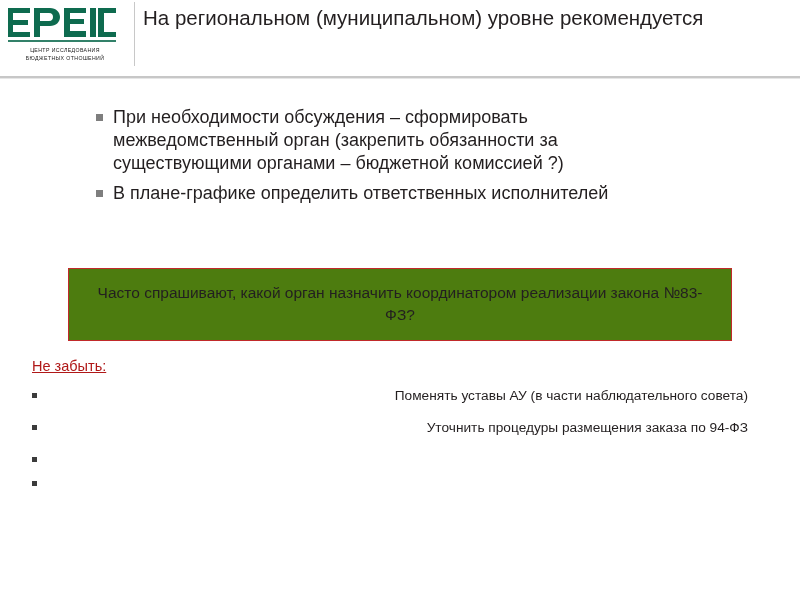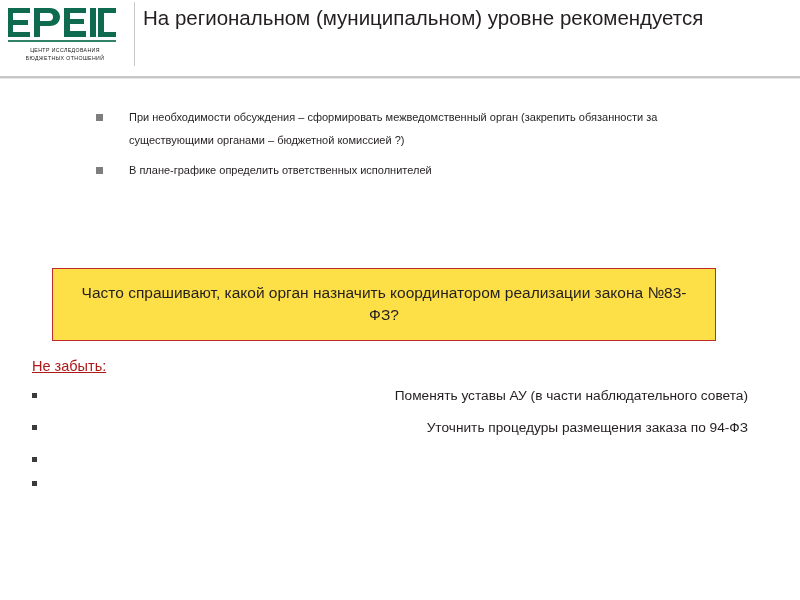--- a/index.html
+++ b/index.html
@@ -107,35 +107,34 @@
   .bullet-sq {
     width: 7px;
     height: 7px;
     background: #7e7e7e;
     margin-top: 8px;
     margin-right: 10px;
     flex: 0 0 auto;
   }
 
   .bullet-text {
-    font-size: 11px;
+    font-size: 18px;
     line-height: 23px;
     color: #231f20;
     font-family: "Liberation Sans", sans-serif;
-    margin-left: 16px;
   }
 
   
   .callout {
     position: absolute;
-    left: 52px;
+    left: 68px;
     top: 268px;
     width: 664px;
     box-sizing: border-box;
-    background: #fde047;
+    background: #4d7c0f;
     border: 1.5px solid #c12a2a;
     padding: 13px 18px 14px 18px;
     text-align: center;
   }
   .callout-text {
     font-size: 15.5px;
     line-height: 22px;
     color: #231f20;
     font-family: "Liberation Sans", sans-serif;
   }

